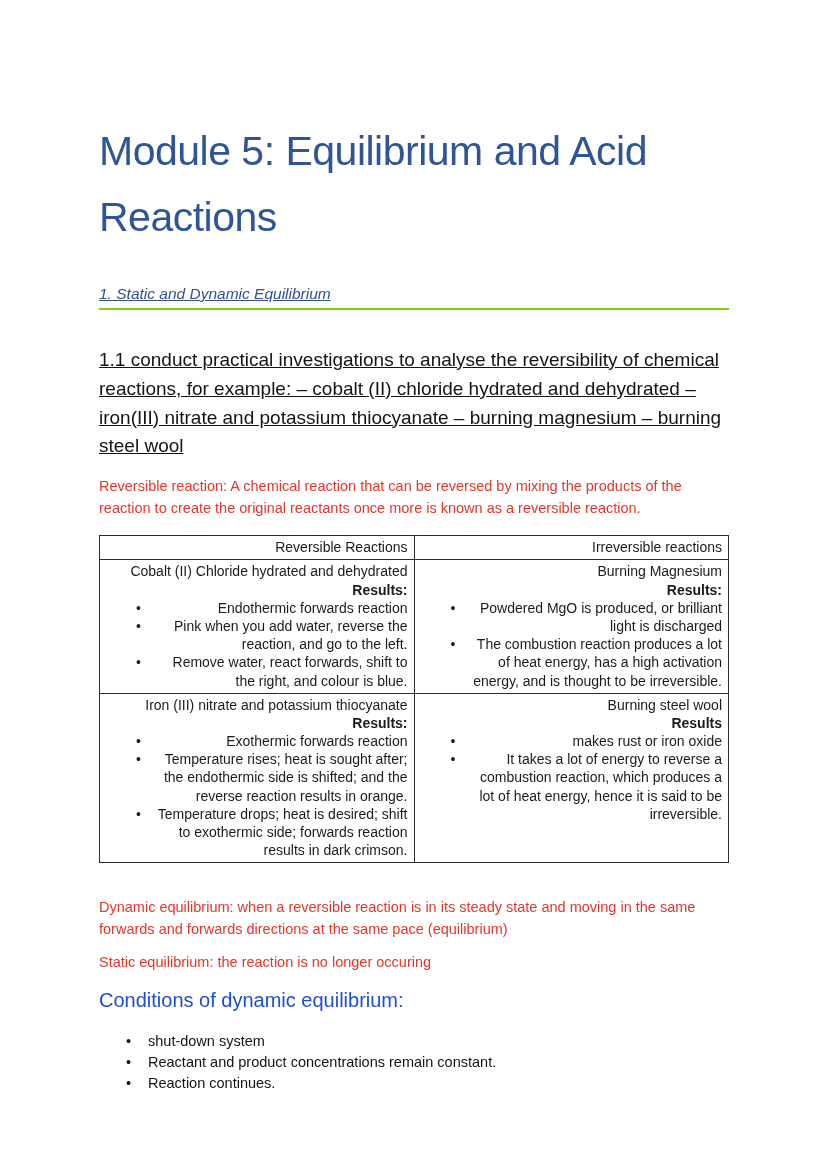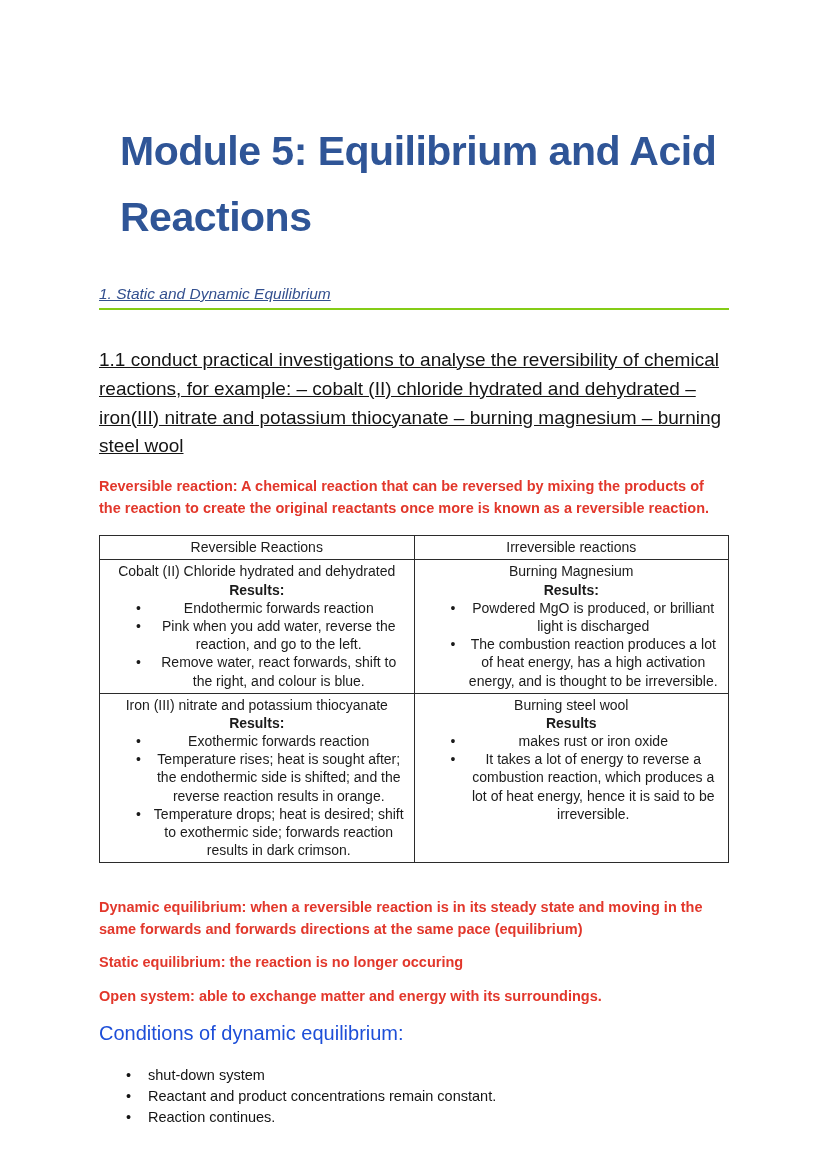--- a/index.html
+++ b/index.html
@@ -12,26 +12,25 @@
     color: #1b1b1b;
   }
   .page {
     width: 828px;
     height: 1171px;
     background: #ffffff;
     padding: 118px 99px 0 99px;
   }
   .doc-title {
     font-size: 41px;
-    font-weight: 700;
+    font-weight: 400;
     color: #2f5597;
     line-height: 1.62;
     letter-spacing: -0.5px;
     margin-bottom: 34px;
-    margin-left: 21px;
   }
   .section-heading {
     border-bottom: 2px solid #84cc16;
     padding-bottom: 5px;
     margin-bottom: 9px;
   }
   .section-heading-text {
     font-style: italic;
     font-size: 15.5px;
     color: #33508f;
@@ -43,36 +42,35 @@
     text-decoration: underline;
     margin-bottom: 15px;
     color: #141414;
     margin-top: 36px;
   }
   .red-text {
     font-size: 14.5px;
     line-height: 1.48;
     color: #e2372b;
     margin-bottom: 12px;
-    font-weight: bold;
   }
   .red-def { margin-bottom: 16px; }
   .reactions-table {
     width: 100%;
     border-collapse: collapse;
     margin-bottom: 34px;
   }
   .reactions-table th, .reactions-table td {
     border: 1px solid #2b2b2b;
     vertical-align: top;
     padding: 2px 6px 3px 6px;
     font-size: 14px;
     line-height: 1.3;
     font-weight: 400;
-    text-align: center;
+    text-align: right;
     width: 50%;
   }
   .cell-results { font-weight: 700; }
   .tbullet {
     position: relative;
     padding-left: 44px;
   }
   .tbullet::before {
     content: "\2022";
     position: absolute;
@@ -155,21 +153,20 @@
           <div class="tbullet">makes rust or iron oxide</div>
           <div class="tbullet">It takes a lot of energy to reverse a combustion reaction, which produces a lot of heat energy, hence it is said to be irreversible.</div>
         </td>
       </tr>
     </tbody>
   </table>
 
 
   <p class="red-text">Dynamic equilibrium: when a reversible reaction is in its steady state and moving in the same forwards and forwards directions at the same pace (equilibrium)</p>
   <p class="red-text">Static equilibrium: the reaction is no longer occuring</p>
-  <p class="red-text">Open system: able to exchange matter and energy with its surroundings.</p>
 
   <p class="body-text">Conditions of dynamic equilibrium:</p>
 
   <ul class="conditions-list">
     <li class="condition-item">shut-down system</li>
     <li class="condition-item">Reactant and product concentrations remain constant.</li>
     <li class="condition-item">Reaction continues.</li>
   </ul>
 
 </div>

